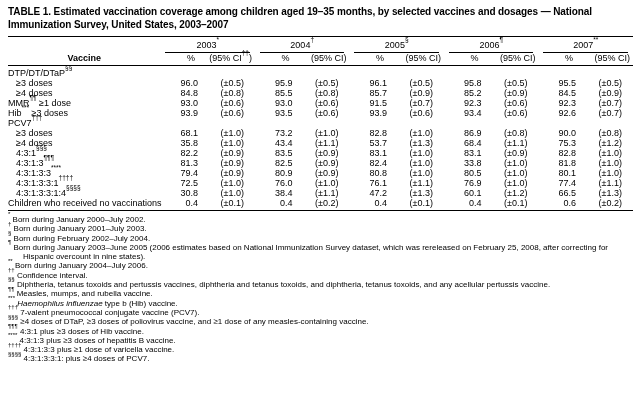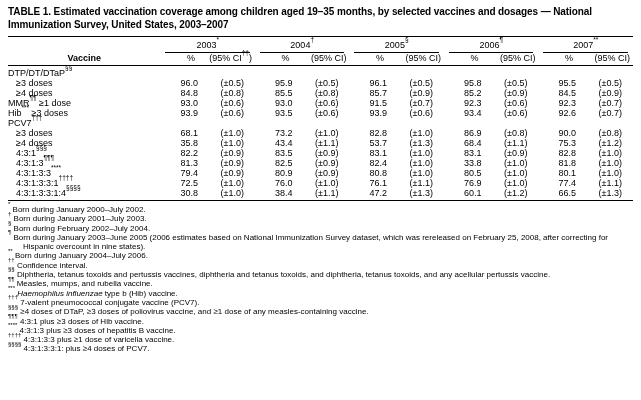--- a/index.html
+++ b/index.html
@@ -267,20 +267,33 @@
           <td class="ci">(±1.0)</td>
           <td class="pct">38.4</td>
           <td class="ci">(±1.1)</td>
           <td class="pct">47.2</td>
           <td class="ci">(±1.3)</td>
           <td class="pct">60.1</td>
           <td class="ci">(±1.2)</td>
           <td class="pct">66.5</td>
           <td class="ci">(±1.3)</td>
         </tr>
+        <tr>
+          <td class="vac"><span>Children who received no vaccinations</span></td>
+          <td class="pct">0.4</td>
+          <td class="ci">(±0.1)</td>
+          <td class="pct">0.4</td>
+          <td class="ci">(±0.2)</td>
+          <td class="pct">0.4</td>
+          <td class="ci">(±0.1)</td>
+          <td class="pct">0.4</td>
+          <td class="ci">(±0.1)</td>
+          <td class="pct">0.6</td>
+          <td class="ci">(±0.2)</td>
+        </tr>
       </tbody>
   </table>
 
   <div class="fns" id="footnotes">
       <div class="fn"><sup>*</sup> <span>Born during January 2000–July 2002.</span></div>
       <div class="fn"><sup>†</sup> <span>Born during January 2001–July 2003.</span></div>
       <div class="fn"><sup>§</sup> <span>Born during February 2002–July 2004.</span></div>
       <div class="fn"><sup>¶</sup> <span>Born during January 2003–June 2005 (2006 estimates based on National Immunization Survey dataset, which was rereleased on February 25, 2008, after correcting for Hispanic overcount in nine states).</span></div>
       <div class="fn"><sup>**</sup> <span>Born during January 2004–July 2006.</span></div>
       <div class="fn"><sup>††</sup> <span>Confidence interval.</span></div>

